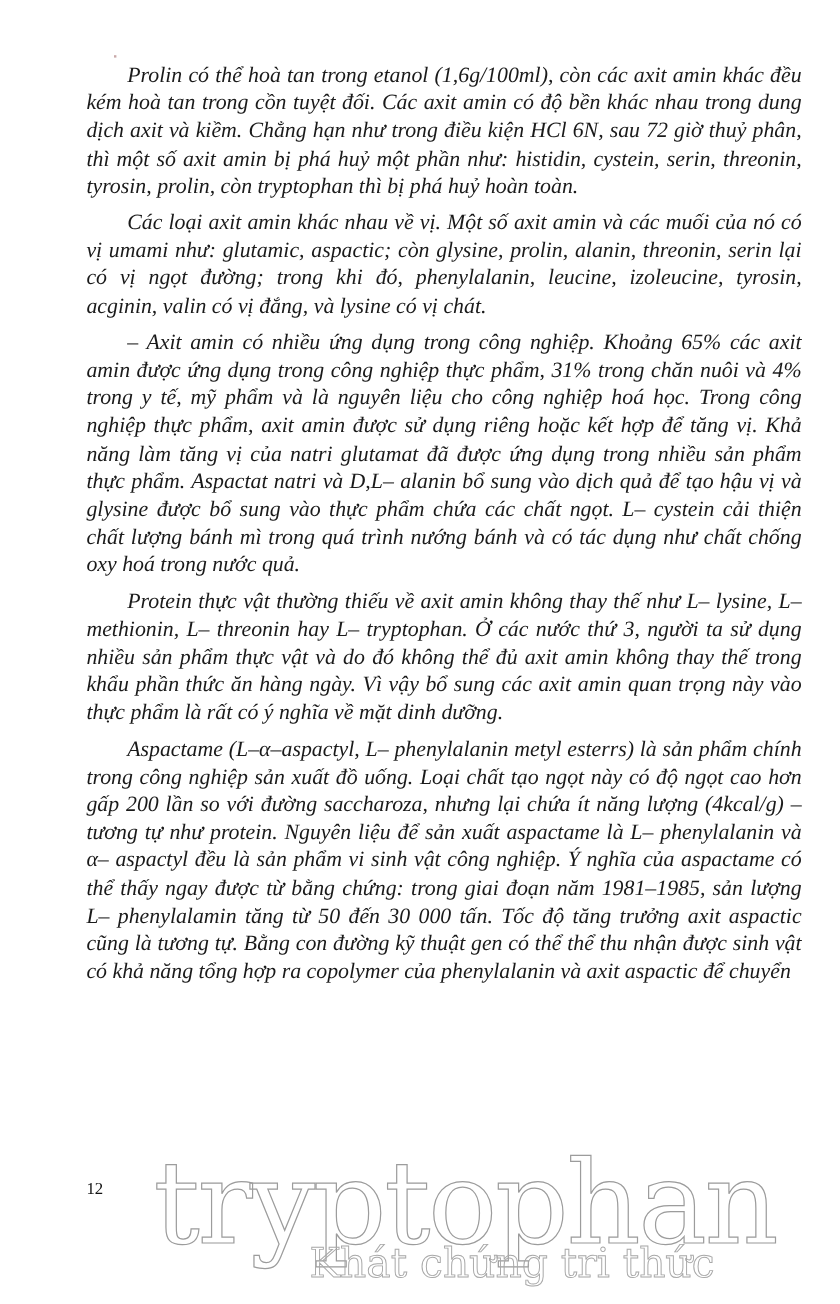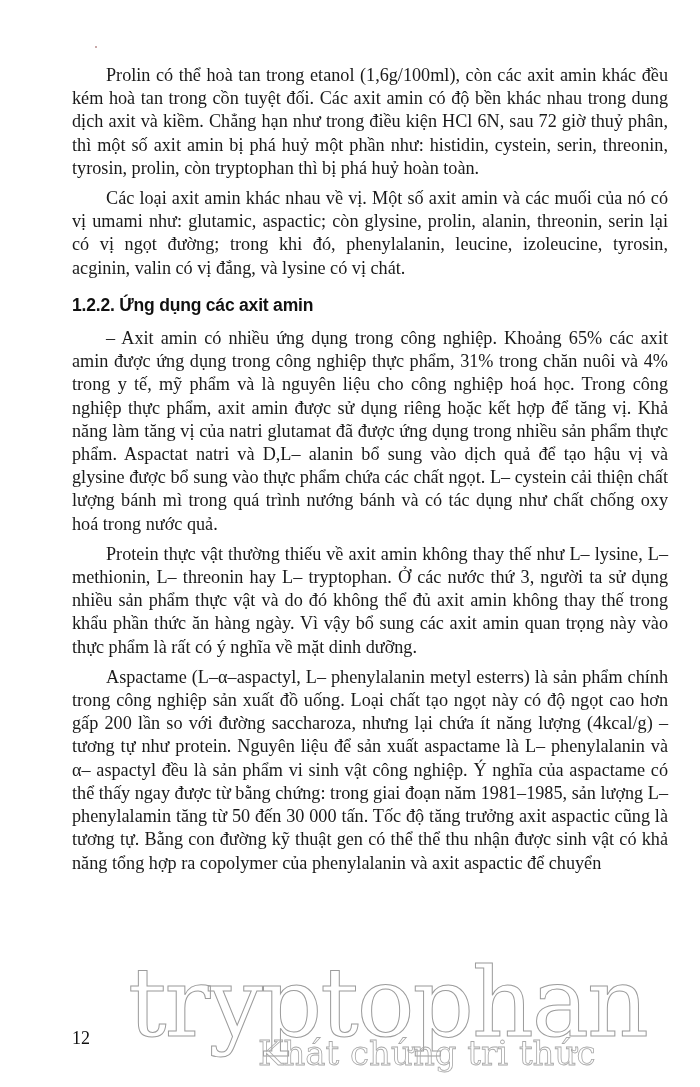--- a/index.html
+++ b/index.html
@@ -1,42 +1,41 @@
 <!DOCTYPE html>
 <html><head>
 <meta charset="utf-8">
 <style>
   html, body { margin:0; padding:0; background:#ffffff; }
   body { width:700px; height:1087px; position:relative; overflow:hidden; }
-  .page { position:absolute; left:72px; top:64px; width:596px;
+  .page { position:absolute; left:72px; top:51px; width:596px;
           font-family:"Liberation Serif","DejaVu Serif",serif; font-size:18.2px;
-          line-height:23.2px; color:#1a1a1a; }
+          line-height:23.2px; color:#1a1a1a;font-style:italic; }
   .para { margin:0 0 7px 0; text-align:justify; text-indent:34px; }
   .para.last-tight { margin-bottom:6px; }
   .heading { font-family:"Liberation Sans","DejaVu Sans",sans-serif; font-weight:bold;
              font-size:17.5px; margin:14px 0 10px 0; color:#111; letter-spacing:-0.2px; }
   .speck { position:absolute; left:95px; top:46px; width:2px; height:2px; background:#c9a9a9; }
   .page-number { position:absolute; left:72px; top:984px; font-family:"Liberation Serif",serif;
-                 font-size:18px; color:#111;margin-top:44px; }
+                 font-size:14px; color:#111; }
   .wm-brand { position:absolute; left:128px; top:955px; font-family:"DejaVu Serif",serif;
               font-size:96px; letter-spacing:-2px; color:transparent;
               -webkit-text-stroke:1px #9c9c9c; line-height:1; }
   .wm-tag { position:absolute; left:258px; top:1036px; font-family:"DejaVu Serif",serif;
             font-size:34px; color:transparent; -webkit-text-stroke:0.8px #a8a8a8; line-height:1; }
 </style>
 </head>
 <body>
 
 <div class="speck"></div>
 
 <div class="page">
   <p class="para">Prolin có thể hoà tan trong etanol (1,6g/100ml), còn các axit amin khác đều kém hoà tan trong cồn tuyệt đối. Các axit amin có độ bền khác nhau trong dung dịch axit và kiềm. Chẳng hạn như trong điều kiện HCl 6N, sau 72 giờ thuỷ phân, thì một số axit amin bị phá huỷ một phần như: histidin, cystein, serin, threonin, tyrosin, prolin, còn tryptophan thì bị phá huỷ hoàn toàn.</p>
   <p class="para">Các loại axit amin khác nhau về vị. Một số axit amin và các muối của nó có vị umami như: glutamic, aspactic; còn glysine, prolin, alanin, threonin, serin lại có vị ngọt đường; trong khi đó, phenylalanin, leucine, izoleucine, tyrosin, acginin, valin có vị đắng, và lysine có vị chát.</p>
 
-  <div class="heading">1.2.2. Ứng dụng các axit amin</div>
 
   <p class="para">– Axit amin có nhiều ứng dụng trong công nghiệp. Khoảng 65% các axit amin được ứng dụng trong công nghiệp thực phẩm, 31% trong chăn nuôi và 4% trong y tế, mỹ phẩm và là nguyên liệu cho công nghiệp hoá học. Trong công nghiệp thực phẩm, axit amin được sử dụng riêng hoặc kết hợp để tăng vị. Khả năng làm tăng vị của natri glutamat đã được ứng dụng trong nhiều sản phẩm thực phẩm. Aspactat natri và D,L– alanin bổ sung vào dịch quả để tạo hậu vị và glysine được bổ sung vào thực phẩm chứa các chất ngọt. L– cystein cải thiện chất lượng bánh mì trong quá trình nướng bánh và có tác dụng như chất chống oxy hoá trong nước quả.</p>
   <p class="para">Protein thực vật thường thiếu về axit amin không thay thế như L– lysine, L– methionin, L– threonin hay L– tryptophan. Ở các nước thứ 3, người ta sử dụng nhiều sản phẩm thực vật và do đó không thể đủ axit amin không thay thế trong khẩu phần thức ăn hàng ngày. Vì vậy bổ sung các axit amin quan trọng này vào thực phẩm là rất có ý nghĩa về mặt dinh dưỡng.</p>
   <p class="para last-tight">Aspactame (L–α–aspactyl, L– phenylalanin metyl esterrs) là sản phẩm chính trong công nghiệp sản xuất đồ uống. Loại chất tạo ngọt này có độ ngọt cao hơn gấp 200 lần so với đường saccharoza, nhưng lại chứa ít năng lượng (4kcal/g) – tương tự như protein. Nguyên liệu để sản xuất aspactame là L– phenylalanin và α– aspactyl đều là sản phẩm vi sinh vật công nghiệp. Ý nghĩa của aspactame có thể thấy ngay được từ bằng chứng: trong giai đoạn năm 1981–1985, sản lượng L– phenylalamin tăng từ 50 đến 30 000 tấn. Tốc độ tăng trưởng axit aspactic cũng là tương tự. Bằng con đường kỹ thuật gen có thể thể thu nhận được sinh vật có khả năng tổng hợp ra copolymer của phenylalanin và axit aspactic để chuyển</p>
 </div>
 
 <div class="page-number">12</div>
 
 <div class="wm-brand">tryptophan</div>
 <div class="wm-tag">Khát chứng tri thức</div>

